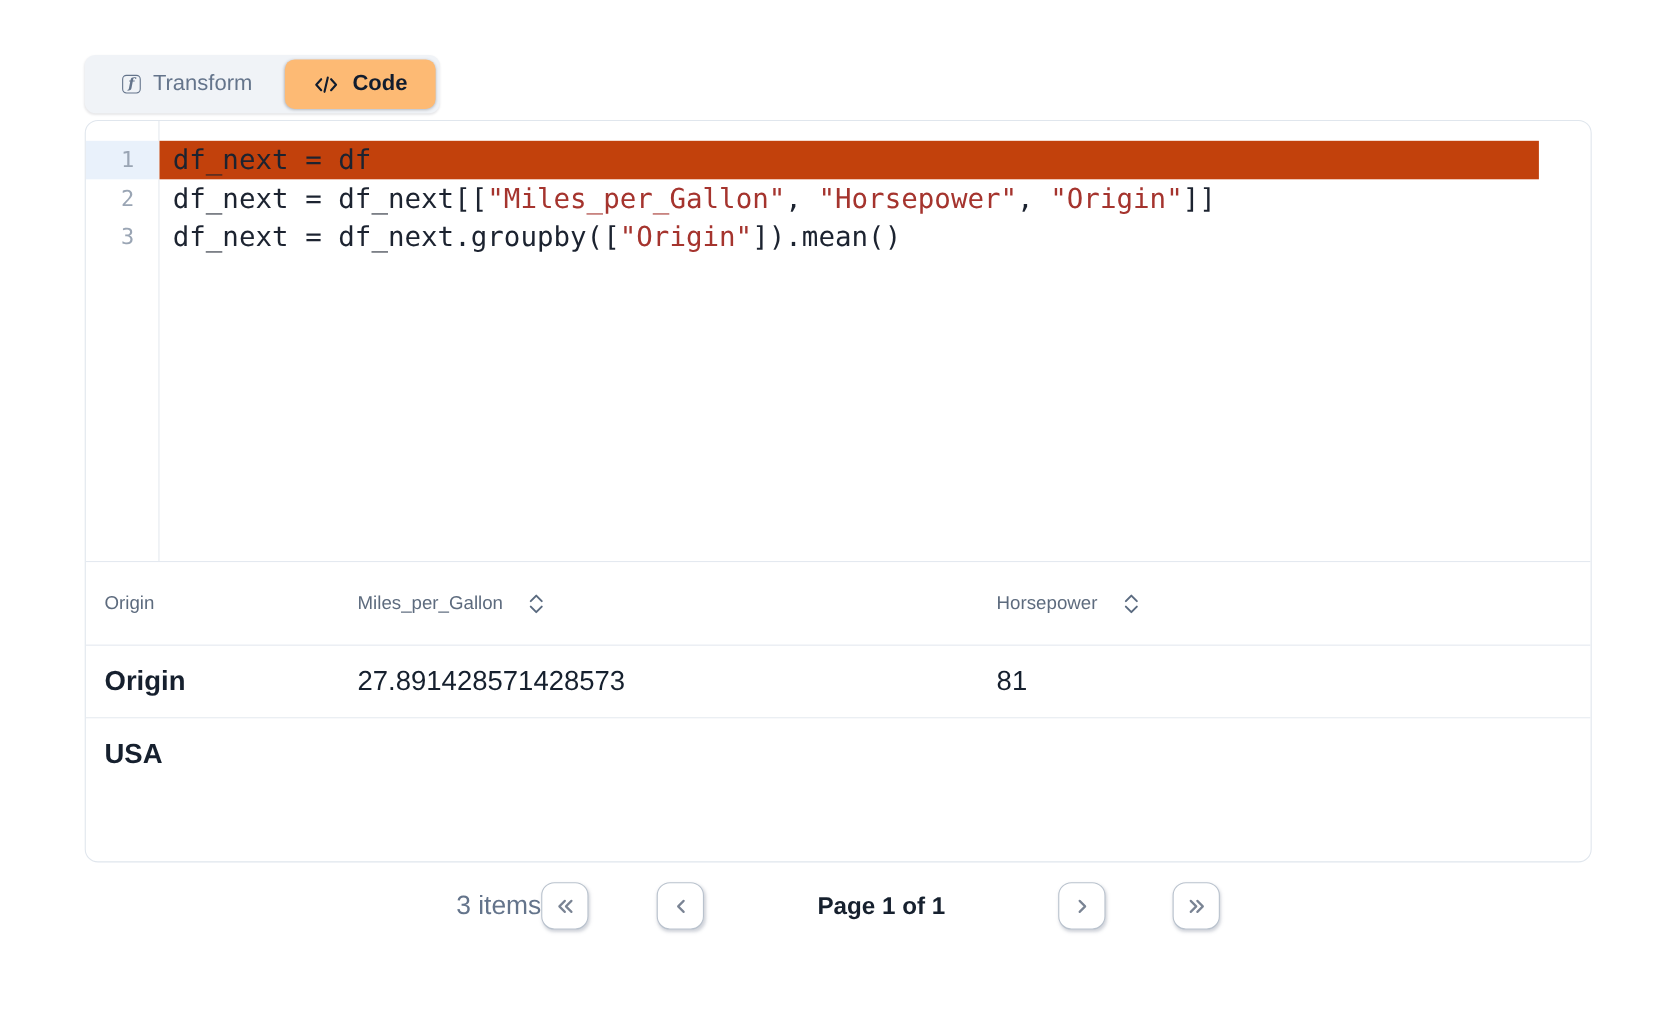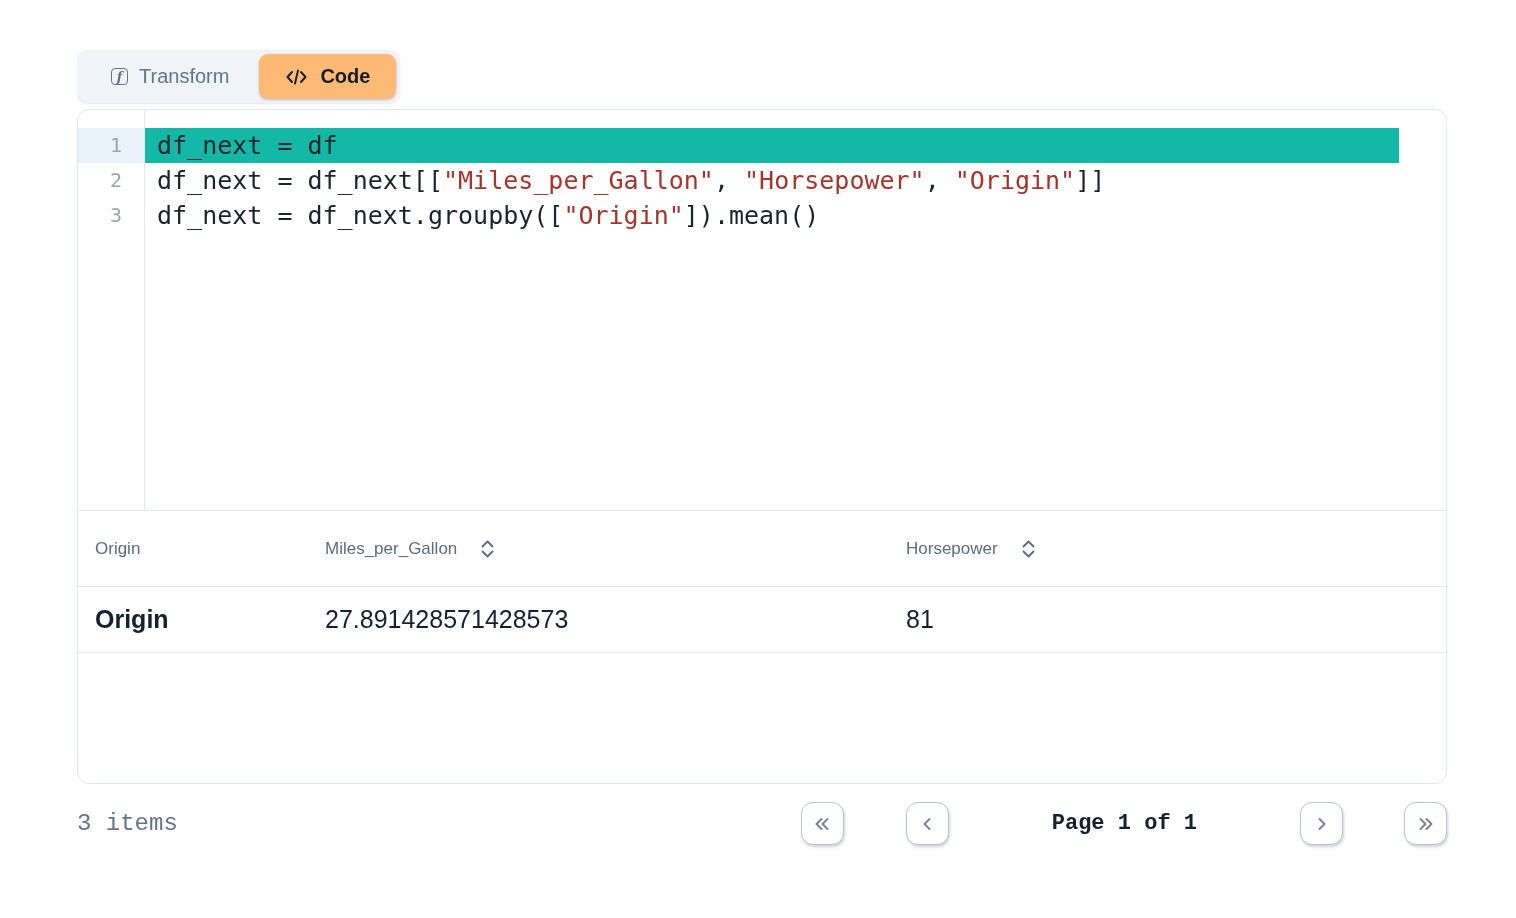--- a/index.html
+++ b/index.html
@@ -59,36 +59,36 @@
     height: 35px; line-height: 35px;
     text-align: right; padding-right: 22px;
     font-size: 20px; color: #9aa5b4;
   }
   .ln.active { background: #e9f1fb; }
   .lines { flex: 1; padding-top: 18px; }
   .cl {
     height: 35px; line-height: 35px; padding-left: 12px;
     font-size: 25px; color: #1c2330; white-space: pre;
   }
-  .cl.active { background: #14b8a6; margin-right: 47px; }
+  .cl.active { background: #c2410c; margin-right: 47px; }
   .str { color: #a5342e; }
 
   .thead, .tr { display: grid; grid-template-columns: 247px 581px 1fr; align-items: center; }
   .thead { height: 76px; border-bottom: 1px solid #e4e9f0; color: #5d6b7e; font-size: 17px; }
   .th { display: flex; align-items: center; }
   .c0 { padding-left: 17px; }
   .sort-icon { margin-left: 23px; display: inline-flex; }
   .tr { height: 66px; border-bottom: 1px solid #e6ebf1; font-size: 25px; color: #16202e; }
   .tr:last-child { border-bottom: none; }
   .td.c0 { font-weight: bold; }
 
   
   .footer {
     width: 1370px; margin-top: 18px;
-    display: flex; justify-content: space-between; align-items: center; font-family: Liberation Mono, monospace;
+    display: flex; justify-content: center; align-items: center;
   }
   .items { color: #64748b; font-size: 24px; }
   .pager { display: flex; align-items: center; gap: 46px; }
   .pbtn {
     width: 43px; height: 43px;
     border: 1.5px solid #b9c2cd; border-radius: 12px;
     background: #fff;
     box-shadow: 1px 2px 3px rgba(120,130,150,.35);
     display: flex; align-items: center; justify-content: center;
     cursor: pointer; padding: 0;
@@ -159,20 +159,21 @@
           </span>
         </div>
       </div>
       <div id="tbody">
           <div class="tr">
             <div class="td c0">Origin</div>
             <div class="td">27.891428571428573</div>
             <div class="td">81</div>
           </div>
           <div class="tr">
+            <div class="td c0">USA</div>
           </div>
         </div>
     </div>
   </div>
 
   
   <div class="footer">
     <span class="items">3 items</span>
     <div class="pager">
       <button class="pbtn">

